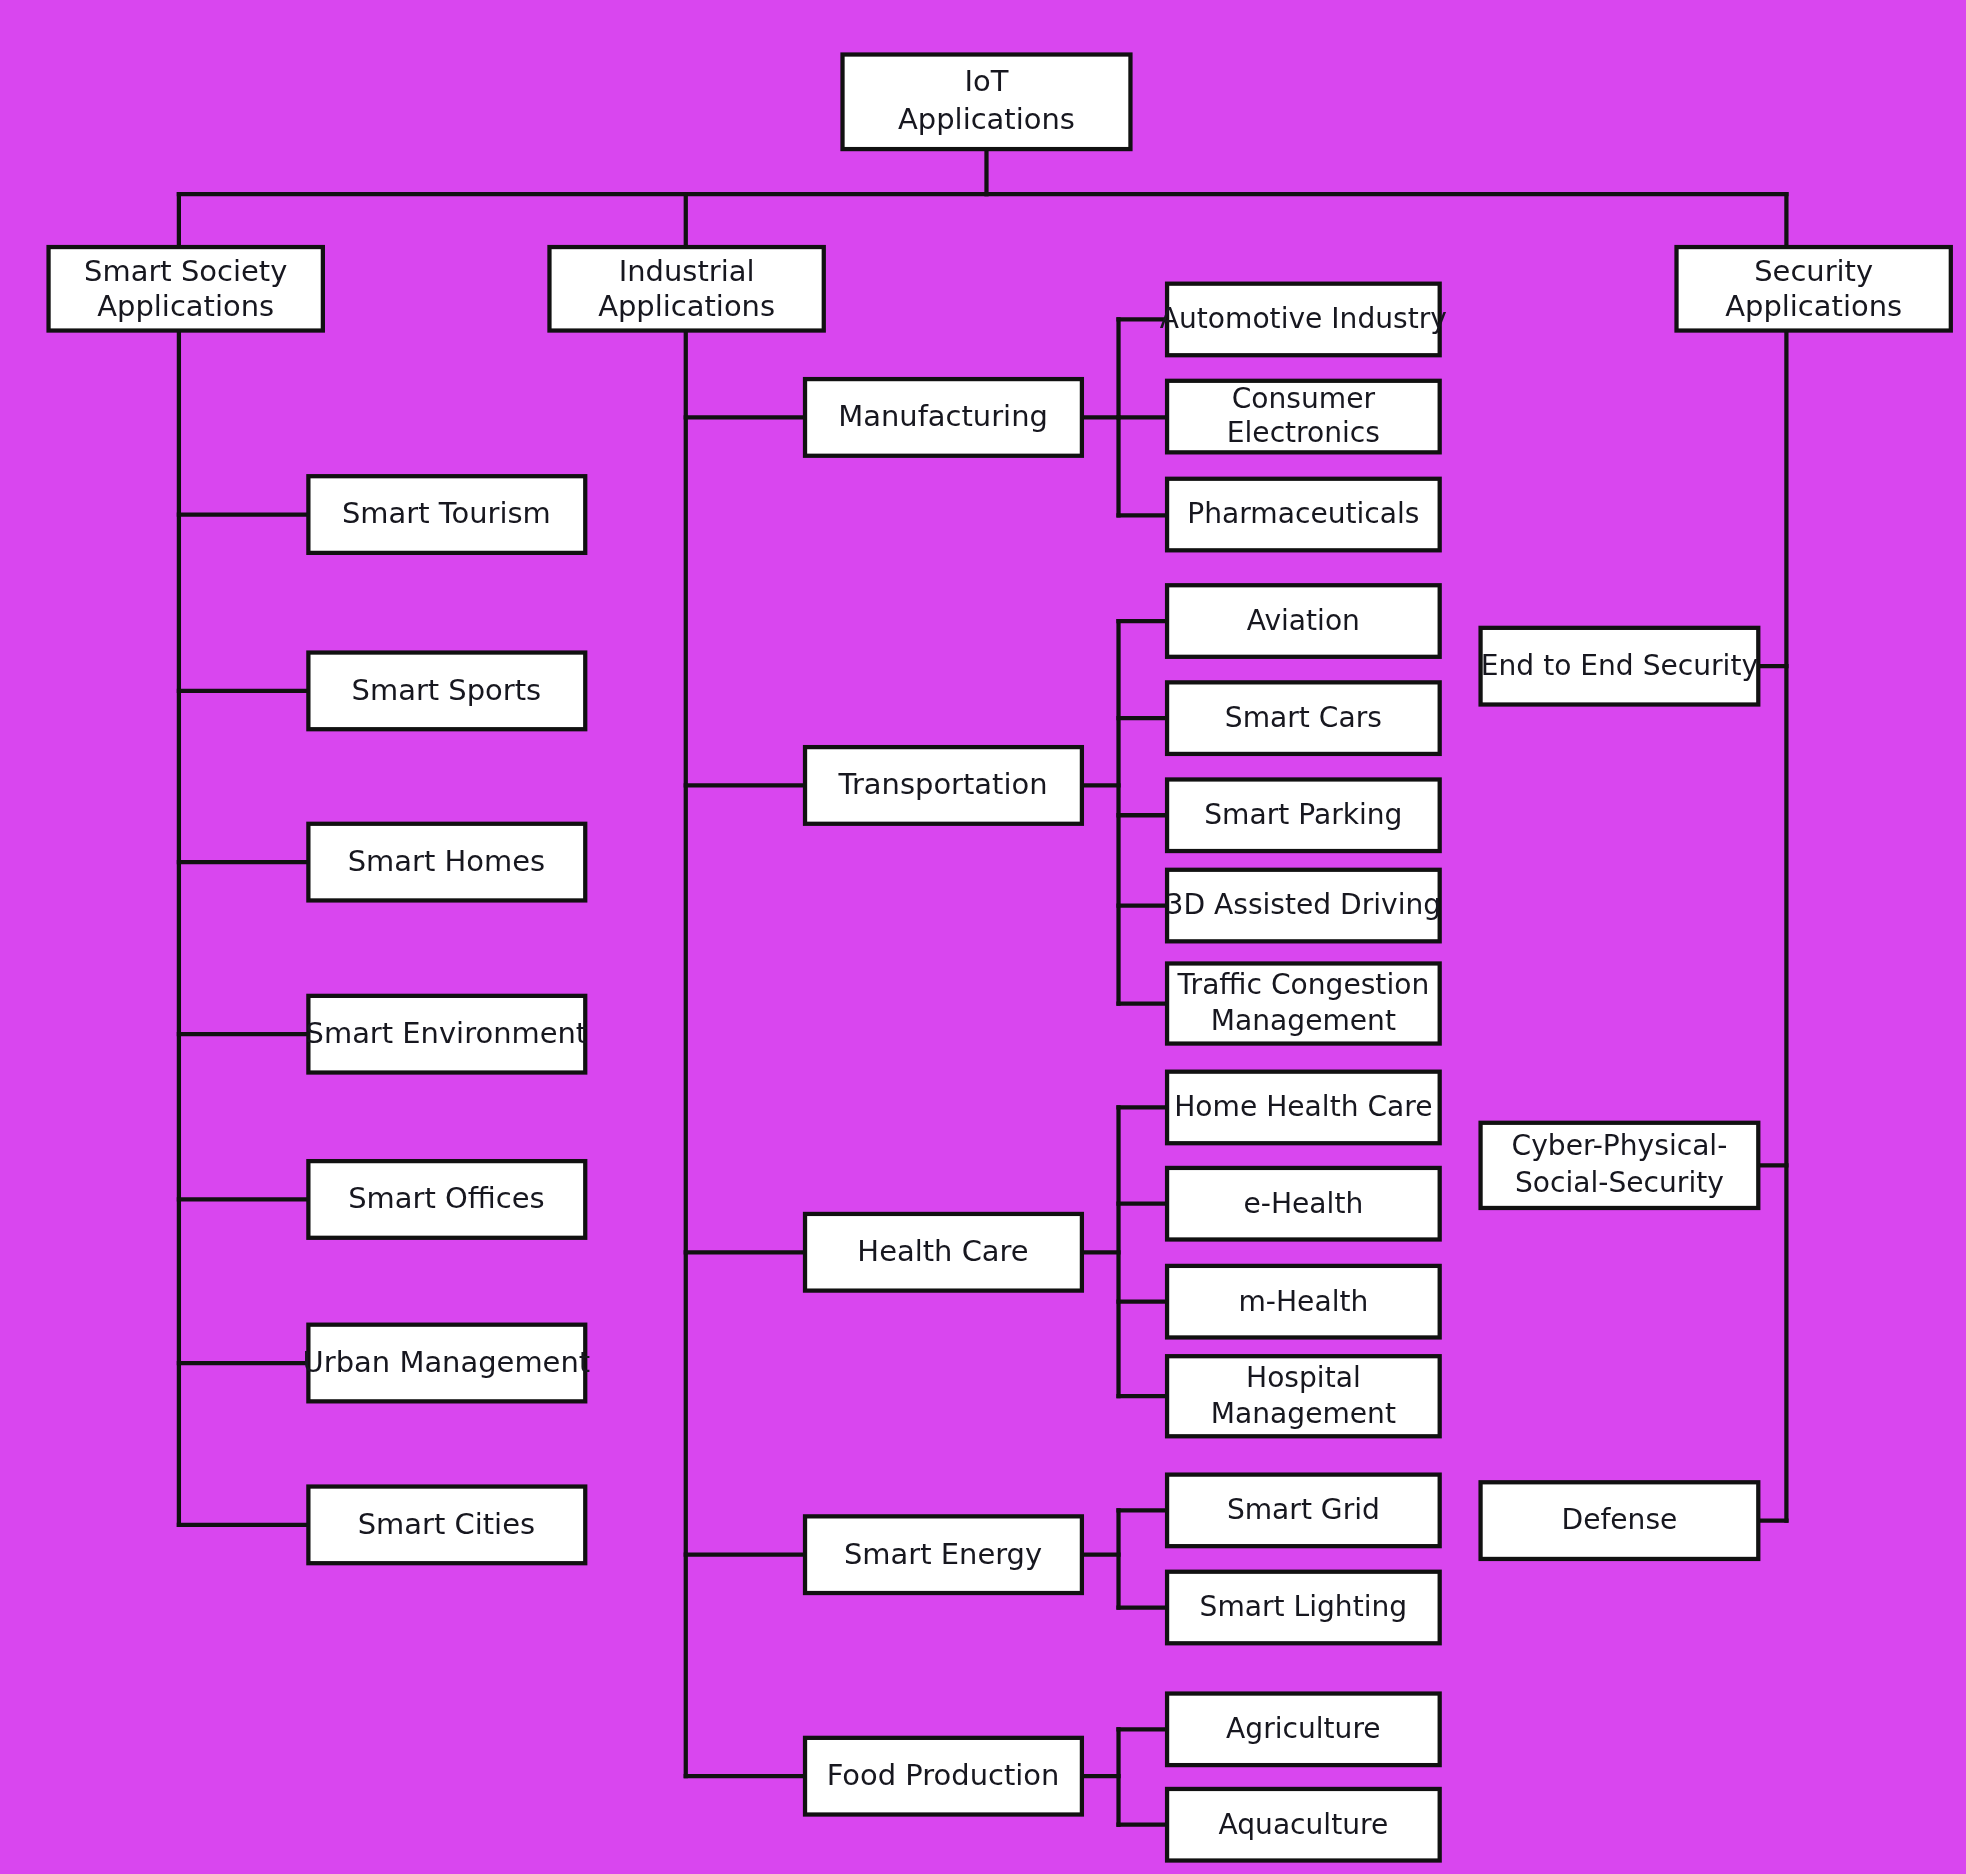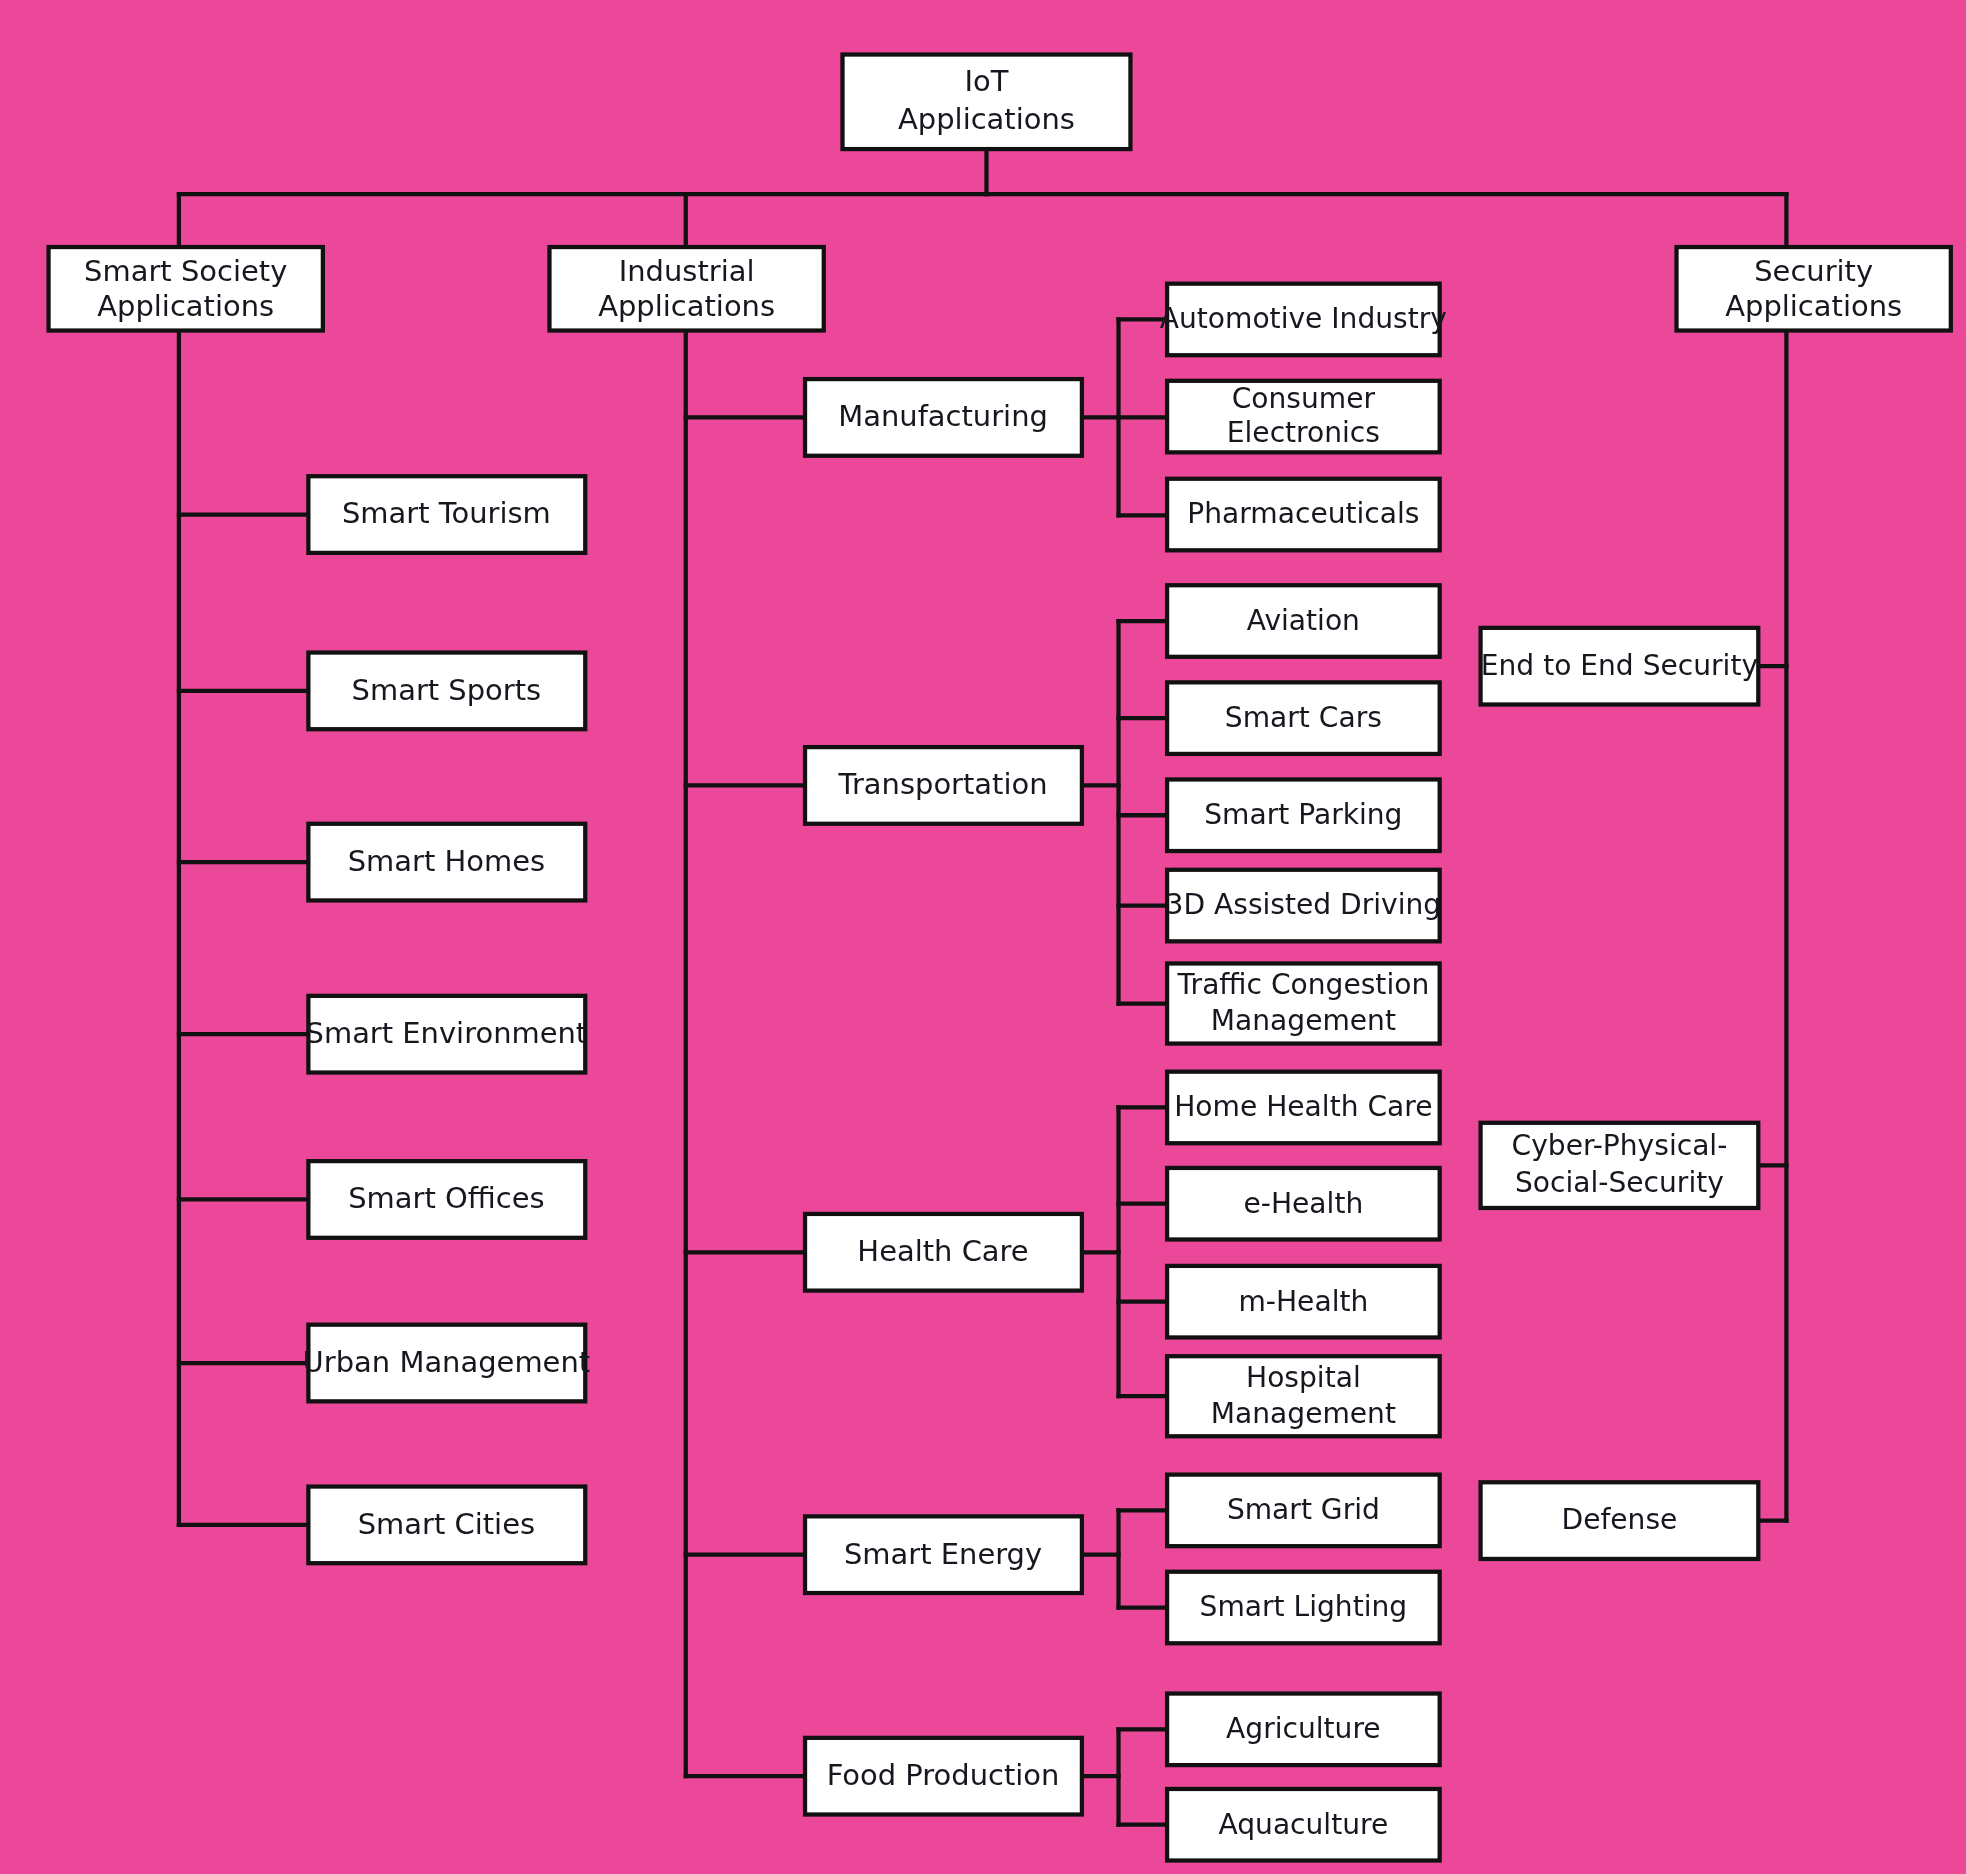--- a/index.html
+++ b/index.html
@@ -4,21 +4,21 @@
 <style>
   html, body {
     margin: 0;
     padding: 0;
     background: #ffffff;
   }
   #diagram-root {
     position: relative;
     width: 1967px;
     height: 1875px;
-    background: #ec4899;
+    background: #d946ef;
     font-family: "DejaVu Sans", sans-serif;
   }
   svg.tree-svg {
     display: block;
     width: 1967px;
     height: 1875px;
   }
   .node-box {
     fill: #ffffff;
     stroke: #111111;

